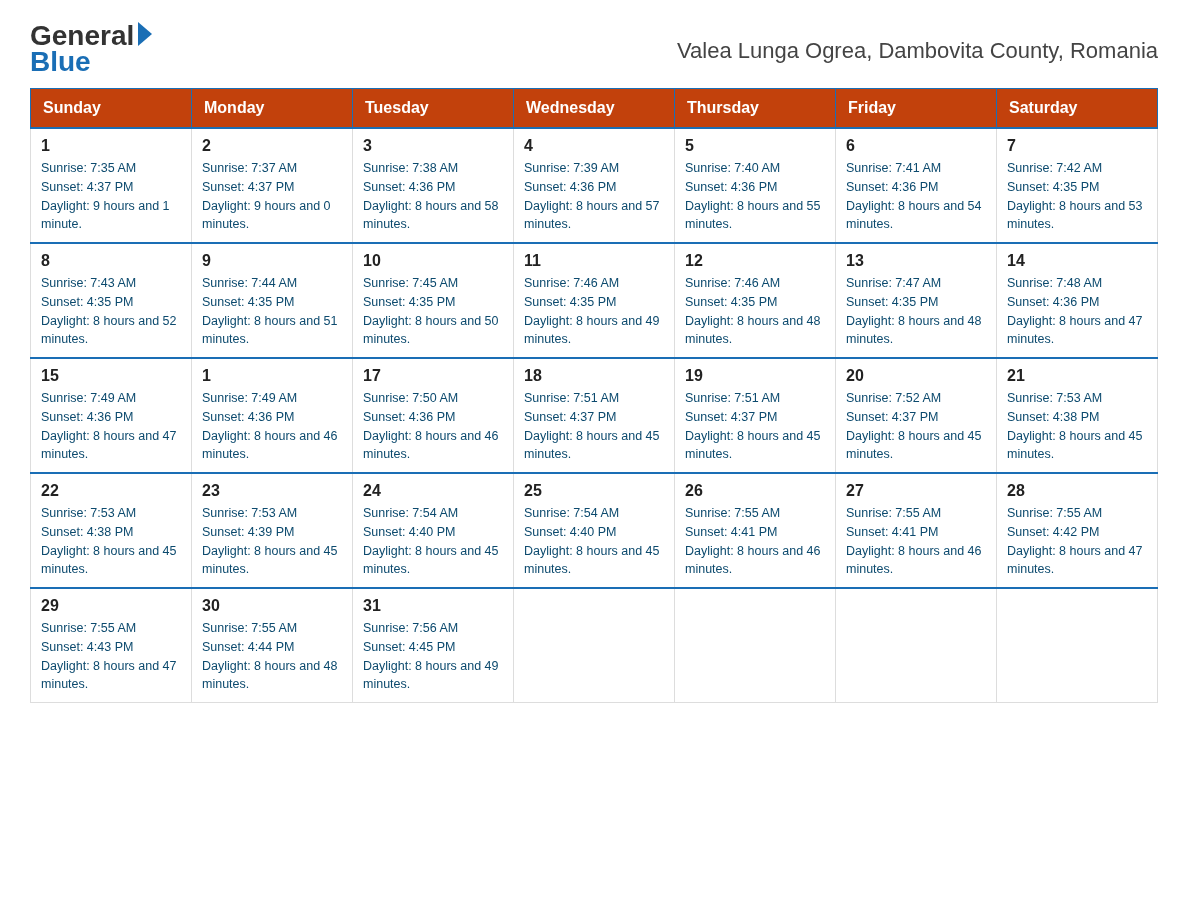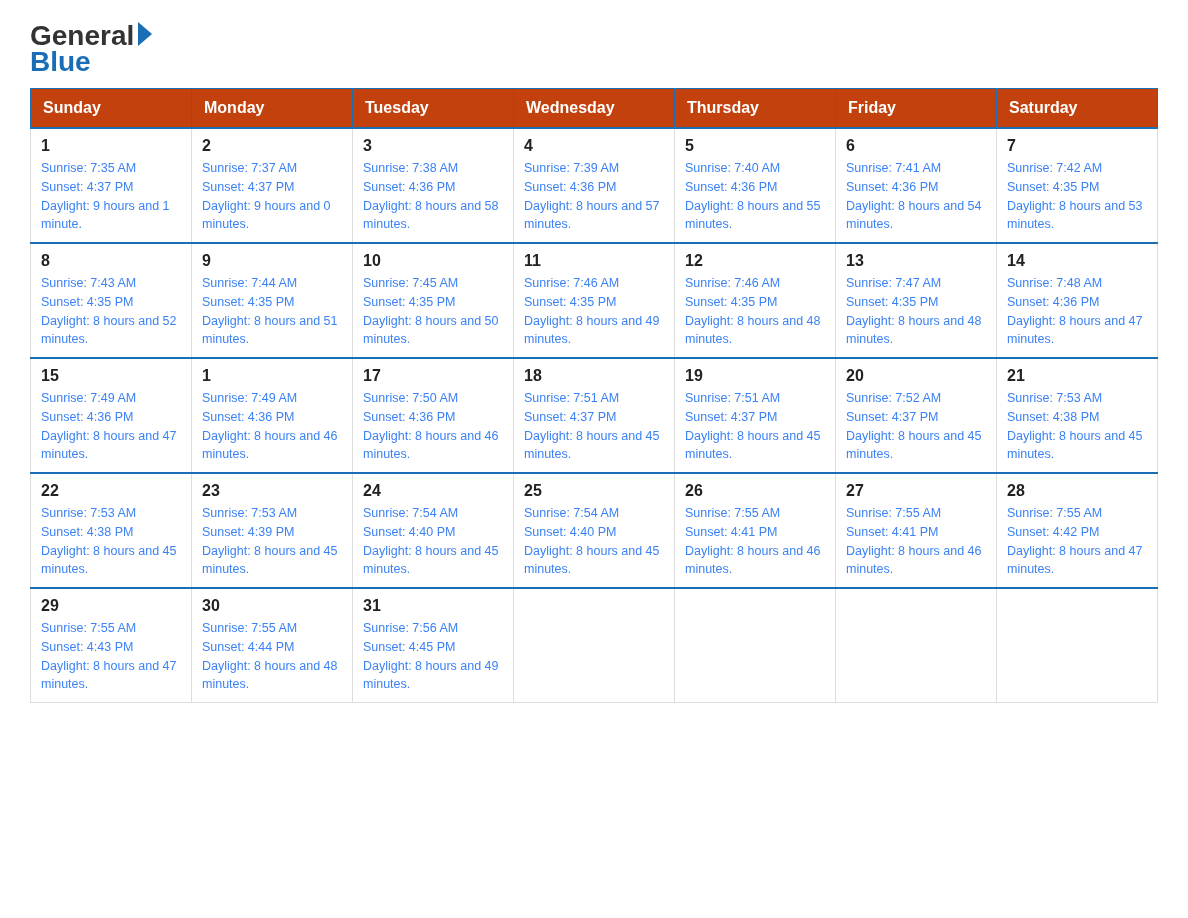--- a/index.html
+++ b/index.html
@@ -80,21 +80,21 @@
       min-height: 100px;
     }
     .calendar tbody tr td .day-number {
       font-size: 16px;
       font-weight: bold;
       color: #222;
       margin-bottom: 4px;
     }
     .calendar tbody tr td .day-info {
       font-size: 12.5px;
-      color: #3b82f6;
+      color: #0c4a6e;
       line-height: 1.5;
     }
     .calendar tbody tr:nth-child(odd) td {
       background: #fff;
     }
     .calendar tbody tr:nth-child(even) td {
       background: #fff;
     }
     .calendar tbody tr td.empty {
       background: #fff;
@@ -112,20 +112,21 @@
 
 <div class="header-area">
   <div class="logo">
     <div class="logo-general">
       <span>General</span>
       <span class="logo-arrow"></span>
     </div>
     <div class="logo-blue">Blue</div>
   </div>
   <div class="title-area">
+    <div class="location">Valea Lunga Ogrea, Dambovita County, Romania</div>
   </div>
 </div>
 
 <table class="calendar">
   <thead>
     <tr id="header-row">
         <th>Sunday</th>
         <th>Monday</th>
         <th>Tuesday</th>
         <th>Wednesday</th>

